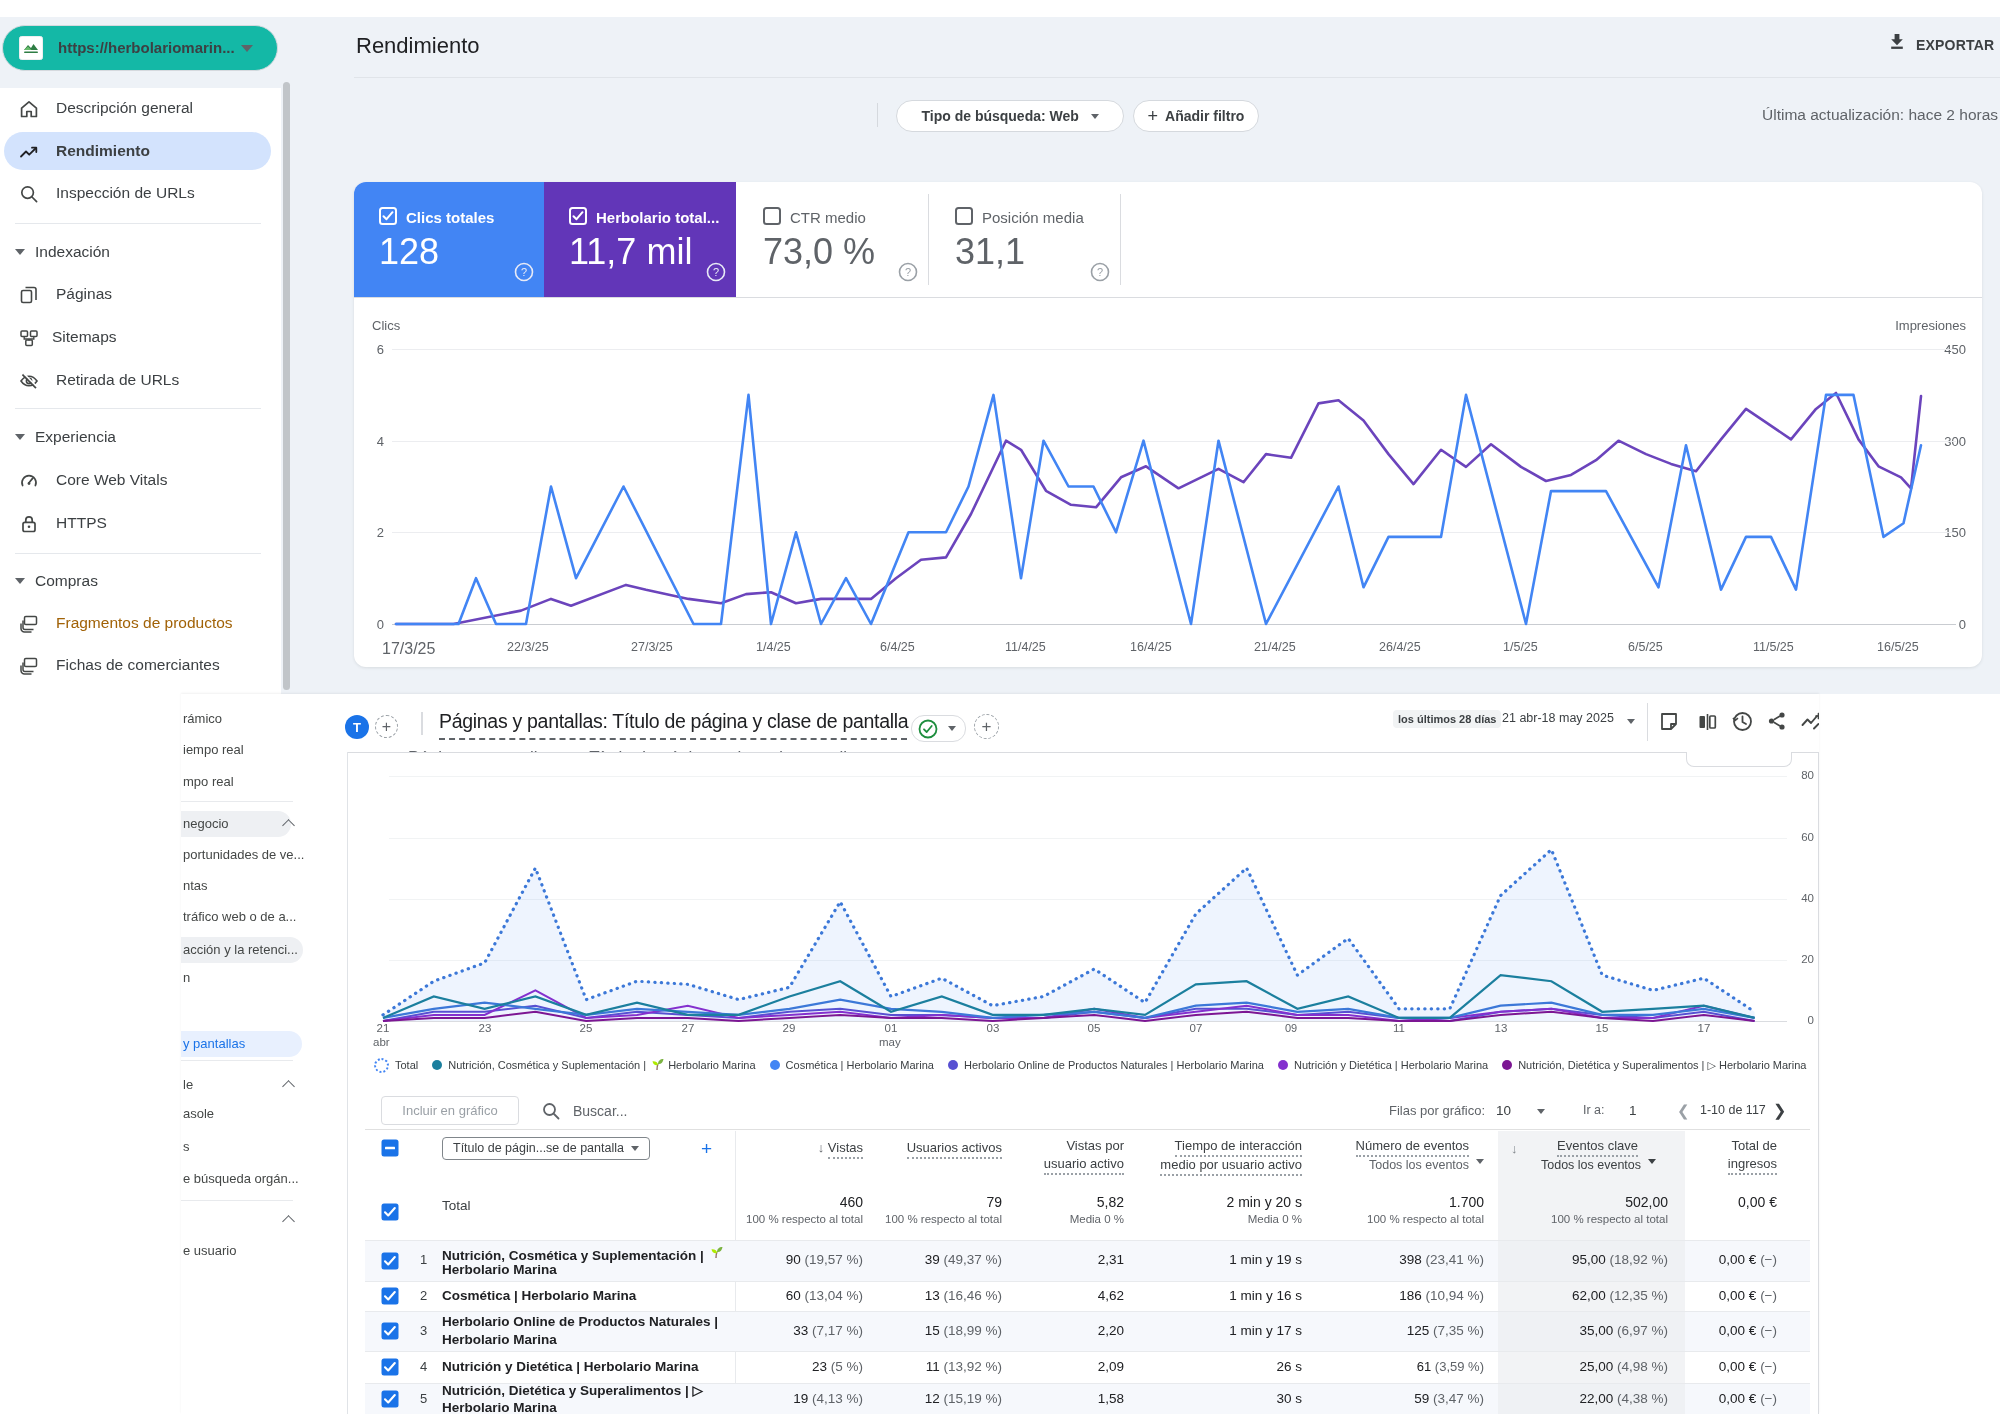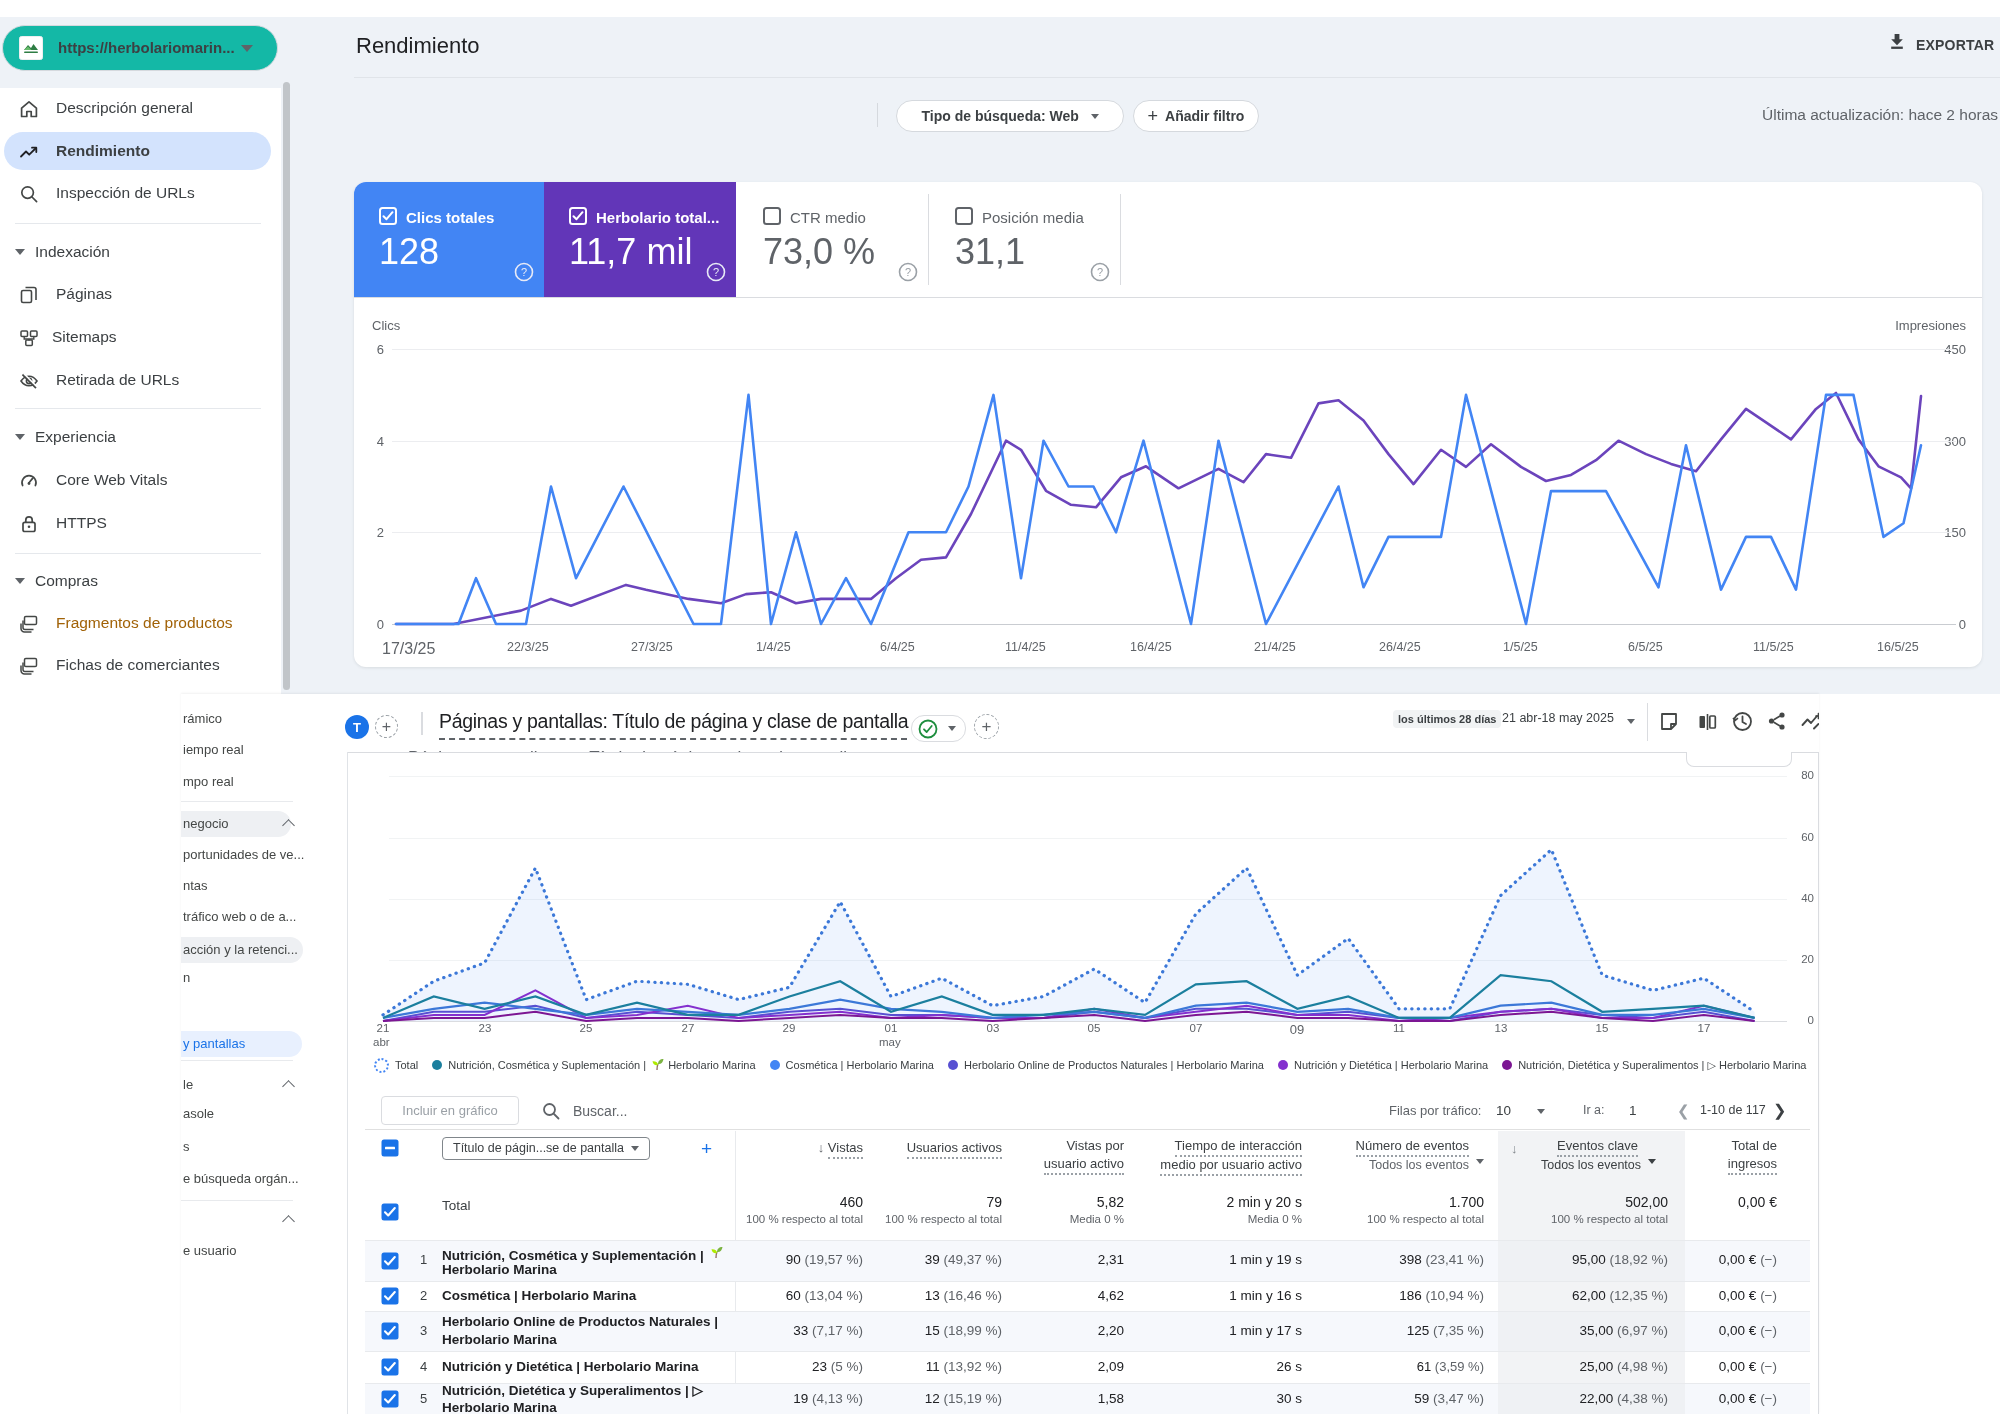--- a/index.html
+++ b/index.html
@@ -281,21 +281,21 @@
   <div class="a c3 r" style="left:1607px;top:320px;width:26px;font-size:11.5px">0</div>
 <div class="a c3" style="left:190px;top:328px;width:24px;font-size:11.5px;text-align:center">21</div>
 <div class="a c3" style="left:292px;top:328px;width:24px;font-size:11.5px;text-align:center">23</div>
 <div class="a c3" style="left:393px;top:328px;width:24px;font-size:11.5px;text-align:center">25</div>
 <div class="a c3" style="left:495px;top:328px;width:24px;font-size:11.5px;text-align:center">27</div>
 <div class="a c3" style="left:596px;top:328px;width:24px;font-size:11.5px;text-align:center">29</div>
 <div class="a c3" style="left:698px;top:328px;width:24px;font-size:11.5px;text-align:center">01</div>
 <div class="a c3" style="left:800px;top:328px;width:24px;font-size:11.5px;text-align:center">03</div>
 <div class="a c3" style="left:901px;top:328px;width:24px;font-size:11.5px;text-align:center">05</div>
 <div class="a c3" style="left:1003px;top:328px;width:24px;font-size:11.5px;text-align:center">07</div>
-<div class="a c3" style="left:1104px;top:328px;width:24px;font-size:13px;text-align:center">09</div>
+<div class="a c3" style="left:1104px;top:328px;width:24px;font-size:11px;">09</div>
 <div class="a c3" style="left:1206px;top:328px;width:24px;font-size:11.5px;text-align:center">11</div>
 <div class="a c3" style="left:1308px;top:328px;width:24px;font-size:11.5px;text-align:center">13</div>
 <div class="a c3" style="left:1409px;top:328px;width:24px;font-size:11.5px;text-align:center">15</div>
 <div class="a c3" style="left:1511px;top:328px;width:24px;font-size:11.5px;text-align:center">17</div>
 <div class="a c3" style="left:192px;top:342px;font-size:11.5px">abr</div>
 <div class="a c3" style="left:698px;top:342px;font-size:11.5px">may</div>
   <svg class="a" style="left:166px;top:60px" width="1472" height="290" viewBox="347 754 1472 290" fill="none">
     <polygon points="383.0,1014.9 433.8,981.2 484.6,962.9 535.4,868.0 586.2,999.6 637.0,981.2 687.8,984.3 738.6,999.6 789.4,987.3 840.2,901.7 891.0,996.5 941.8,978.2 992.6,1005.7 1043.4,996.5 1094.2,969.0 1145.0,1002.6 1195.8,913.9 1246.6,868.0 1297.4,975.1 1348.2,938.4 1399.0,1008.8 1449.8,1008.8 1500.6,895.5 1551.4,849.6 1602.2,975.1 1653.0,990.4 1703.8,978.2 1754.6,1011.8 1754.6,1021 387,1021" fill="#4285f4" fill-opacity="0.09"></polygon>
     <polyline points="383.0,1021.0 433.8,1011.8 484.6,1011.8 535.4,1005.7 586.2,1017.9 637.0,1011.8 687.8,1014.9 738.6,1017.9 789.4,1011.8 840.2,1008.8 891.0,1014.9 941.8,1014.9 992.6,1017.9 1043.4,1017.9 1094.2,1011.8 1145.0,1017.9 1195.8,1008.8 1246.6,1008.8 1297.4,1014.9 1348.2,1011.8 1399.0,1017.9 1449.8,1021.0 1500.6,1011.8 1551.4,1008.8 1602.2,1014.9 1653.0,1017.9 1703.8,1011.8 1754.6,1021.0" stroke="#5850d2" stroke-width="2"></polyline>
     <polyline points="383.0,1021.0 433.8,1014.9 484.6,1014.9 535.4,990.4 586.2,1017.9 637.0,1014.9 687.8,1005.7 738.6,1017.9 789.4,1014.9 840.2,1011.8 891.0,1017.9 941.8,1014.9 992.6,1017.9 1043.4,1017.9 1094.2,1008.8 1145.0,1017.9 1195.8,1011.8 1246.6,1005.7 1297.4,1014.9 1348.2,1014.9 1399.0,1021.0 1449.8,1017.9 1500.6,1011.8 1551.4,1008.8 1602.2,1017.9 1653.0,1017.9 1703.8,1005.7 1754.6,1017.9" stroke="#8430ce" stroke-width="2"></polyline>
@@ -317,21 +317,21 @@
     <span style="display:inline-block;width:10px;height:10px;border-radius:50%;background:#8430ce;margin:0 6px 0 14px"></span>Nutrición y Dietética | Herbolario Marina
     <span style="display:inline-block;width:10px;height:10px;border-radius:50%;background:#7c1693;margin:0 6px 0 14px"></span>Nutrición, Dietética y Superalimentos | ▷ Herbolario Marina
   </div>
 
   <div class="a" style="left:200px;top:402px;width:136px;height:27px;border:1px solid #dadce0;border-radius:4px;color:#9aa0a6;font-size:13px;display:flex;align-items:center;justify-content:center">Incluir en gráfico</div>
   <div class="a" style="left:360px;top:407px"><svg width="20" height="20" viewBox="0 0 20 20" fill="none">
         <circle cx="8.5" cy="8.5" r="5.5" stroke="#5f6368" stroke-width="1.8"></circle>
         <path d="M13 13l4.5 4.5" stroke="#5f6368" stroke-width="1.8" stroke-linecap="round"></path>
       </svg></div>
   <div class="a c3" style="left:392px;top:409px;font-size:14px">Buscar...</div>
-  <div class="a c3 nw" style="left:1208px;top:409px;font-size:13px">Filas por tráfico:</div>
+  <div class="a c3 nw" style="left:1208px;top:409px;font-size:13px">Filas por gráfico:</div>
   <div class="a c2" style="left:1315px;top:409px;font-size:13.5px">10</div>
   <div class="a" style="left:1356px;top:415px;width:0;height:0;border:4.5px solid transparent;border-top:5.5px solid #5f6368"></div>
   <div class="a c3" style="left:1402px;top:409px;font-size:12.5px">Ir a:</div>
   <div class="a c2" style="left:1448px;top:409px;font-size:13.5px">1</div>
   <div class="a" style="left:1496px;top:408px;font-size:15px;color:#9aa0a6">❮</div>
   <div class="a c2 nw" style="left:1519px;top:409px;font-size:12.5px">1-10 de 117</div>
   <div class="a" style="left:1592px;top:407px;font-size:16px;color:#3c4043">❯</div>
 
   <div class="a" style="left:1317px;top:437px;width:187px;height:283px;background:#f2f3f5"></div>
   <div class="a" style="left:184px;top:435px;width:1445px;height:1px;background:#e0e0e0"></div>

